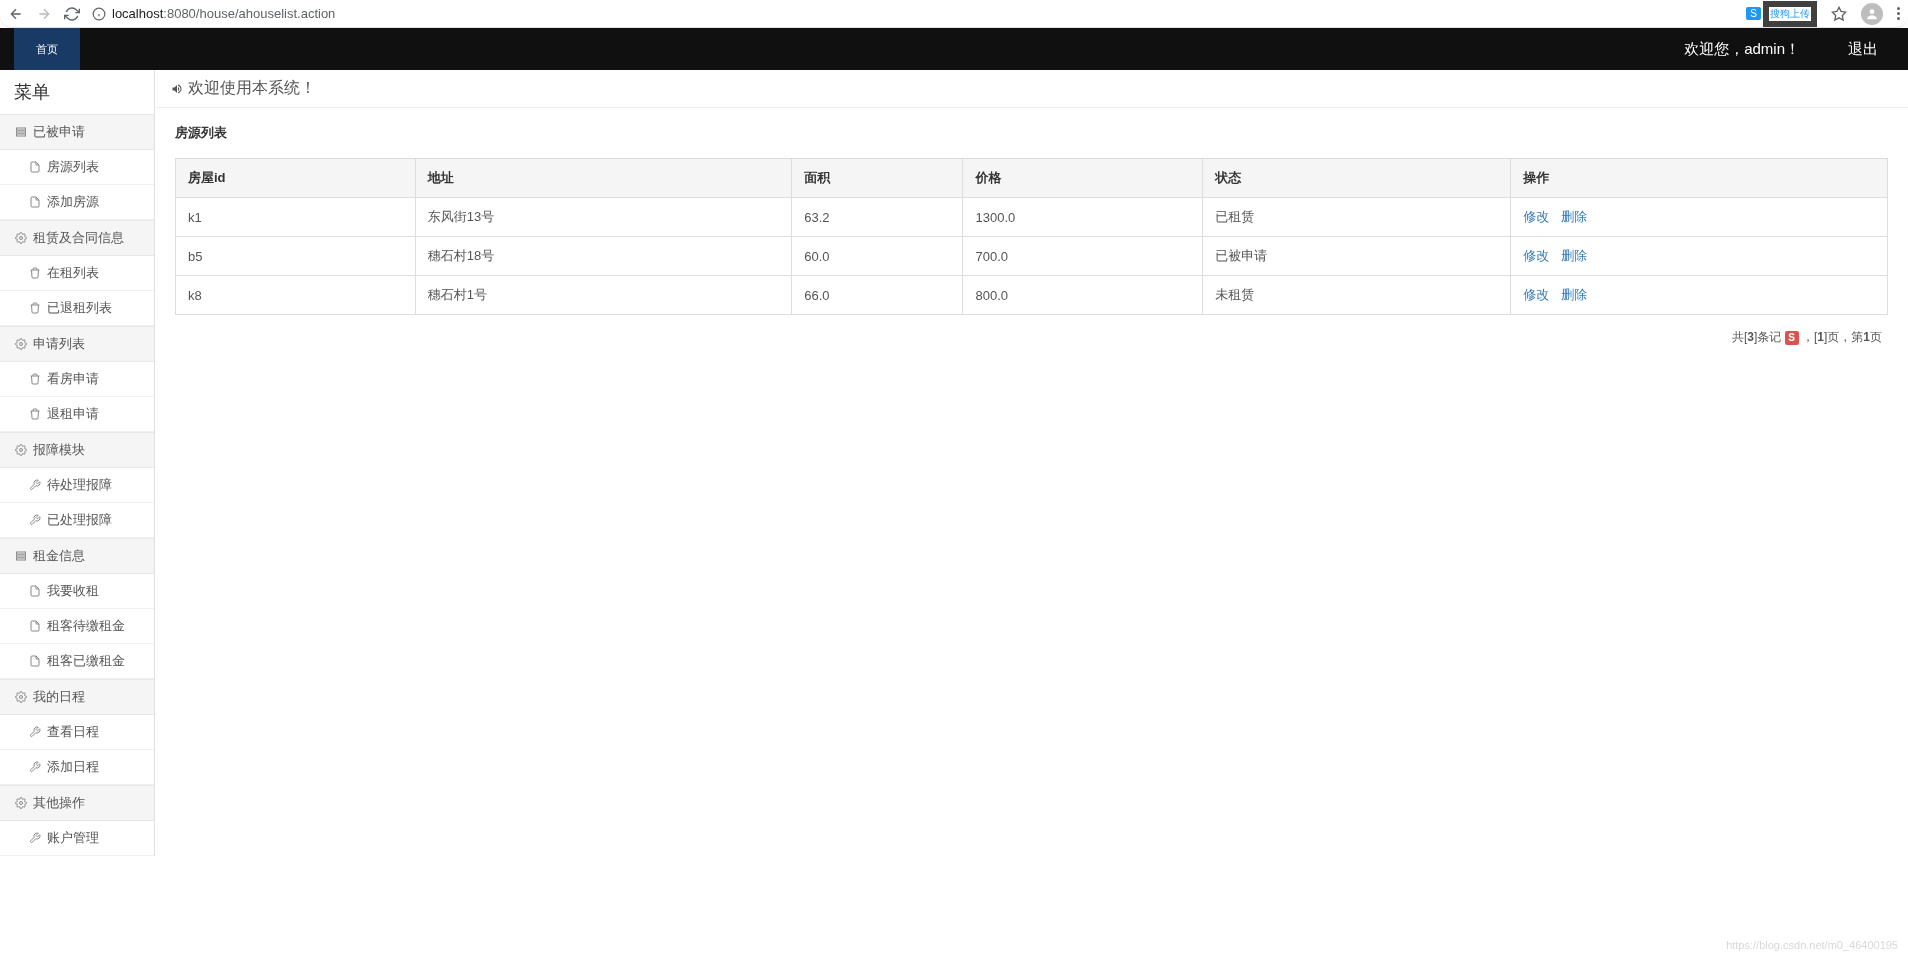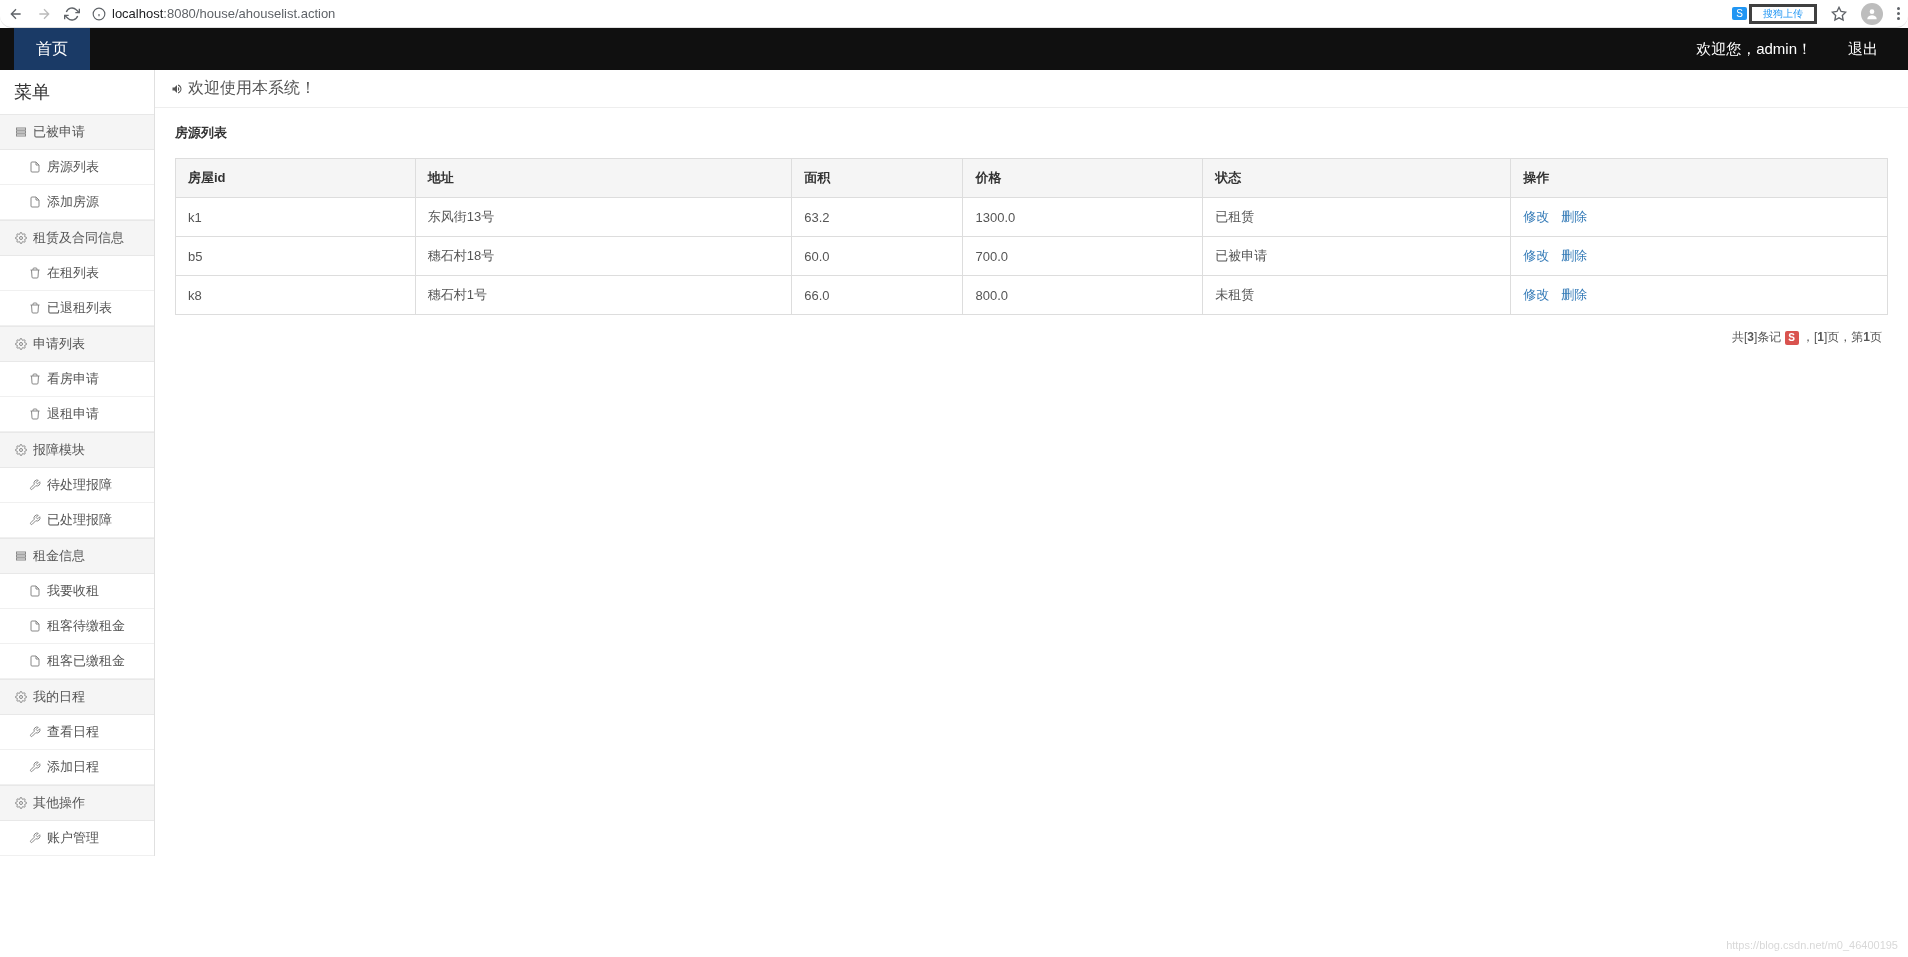--- a/index.html
+++ b/index.html
@@ -8,30 +8,30 @@
     
     .browser-bar { height: 28px; background: #fff; border-bottom: 1px solid #e0e0e0; display: flex; align-items: center; padding: 0 8px; gap: 12px; border-radius: 12px; }
     .nav-icon { color: #5f6368; cursor: pointer; display: inline-flex; align-items: center; }
     .nav-icon.disabled { color: #bbb; }
     .url-block { display: flex; align-items: center; gap: 6px; flex: 1; }
     .url-info { color: #5f6368; font-size: 12px; }
     .url-host { color: #202124; font-size: 13px; }
     .url-path { color: #5f6368; font-size: 13px; }
     .browser-right { display: flex; align-items: center; gap: 14px; margin-left: auto; }
     .ext-badge { background: #2196f3; color: #fff; font-size: 10px; padding: 1px 4px; border-radius: 2px; }
-    .ext-label { color: #2196f3; font-size: 10px; border: 3px solid #404040; padding: 0 11px; }
+    .ext-label { color: #2196f3; font-size: 10px; border: 6px solid #404040; padding: 0 1px; }
     .star-icon { color: #5f6368; }
     .avatar-circle { width: 22px; height: 22px; border-radius: 50%; background: #bdbdbd; display: flex; align-items: center; justify-content: center; color: #fff; }
     .menu-dots { color: #5f6368; display: flex; flex-direction: column; gap: 2px; }
     .menu-dots span { width: 3px; height: 3px; background: #5f6368; border-radius: 50%; }
     
     
     .top-header { height: 42px; background: #101010; display: flex; align-items: center; color: #fff; }
-    .home-btn { background: #1a3a66; height: 42px; padding: 0 22px; display: flex; align-items: center; font-size: 16px; cursor: pointer; margin-left: 14px; }
-    .header-right { margin-left: auto; display: flex; align-items: center; gap: 36px; padding-right: 30px; font-size: 15px; }
+    .home-btn { background: #1a3a66; height: 42px; padding: 0 22px; display: flex; align-items: center; font-size: 11px; cursor: pointer; margin-left: 14px; }
+    .header-right { margin-left: auto; display: flex; align-items: center; gap: 48px; padding-right: 30px; font-size: 15px; }
     .logout { cursor: pointer; }
     
     
     .main-layout { display: flex; }
     
     
     .sidebar { width: 155px; background: #fff; border-right: 1px solid #e0e0e0; }
     .sidebar-title { font-size: 18px; padding: 10px 14px; color: #333; }
     .menu-group { background: #f5f5f5; padding: 8px 14px; border-top: 1px solid #e8e8e8; border-bottom: 1px solid #e8e8e8; color: #555; cursor: pointer; display: flex; align-items: center; gap: 6px; font-size: 13px; }
     .menu-item { padding: 8px 14px 8px 28px; color: #555; cursor: pointer; display: flex; align-items: center; gap: 6px; font-size: 13px; border-bottom: 1px solid #f0f0f0; }

